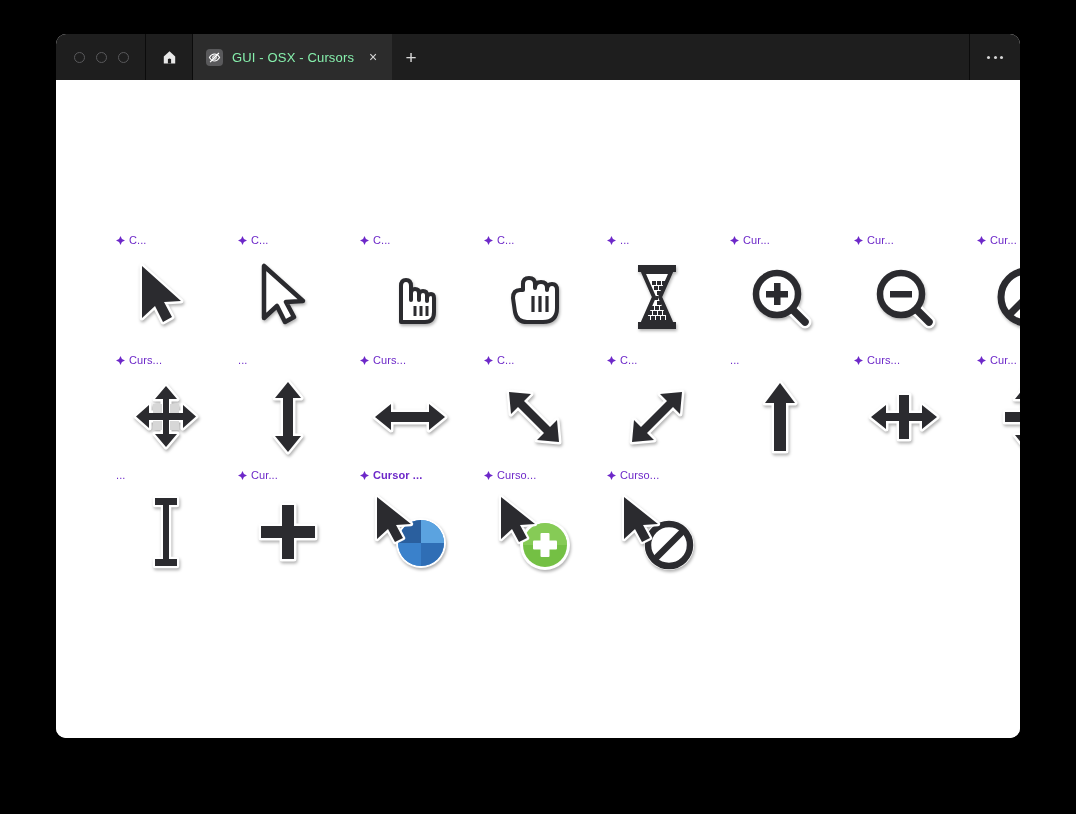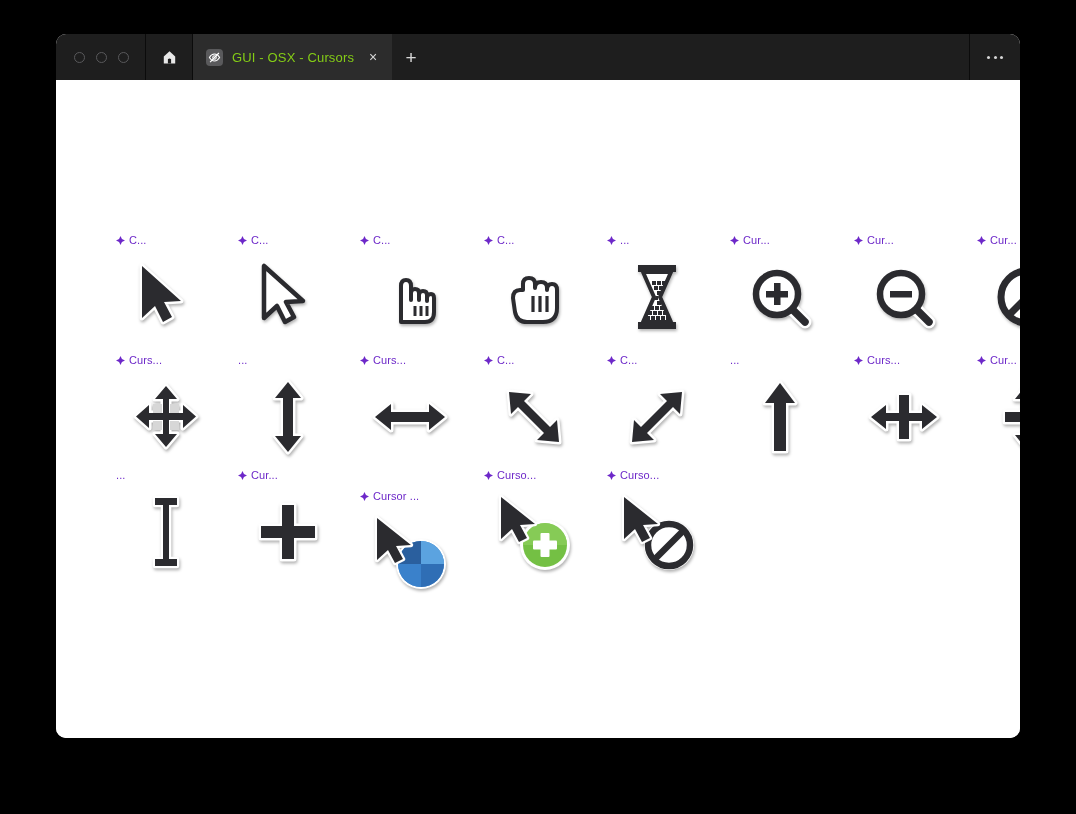--- a/index.html
+++ b/index.html
@@ -75,21 +75,21 @@
     width: 17px;
     height: 17px;
     border-radius: 4px;
     background: #5a5a5c;
     display: flex;
     align-items: center;
     justify-content: center;
     flex: 0 0 auto;
   }
   .tab-title {
-    color: #84cc16;
+    color: #86efac;
     font-size: 13px;
     letter-spacing: 0.15px;
     white-space: nowrap;
   }
   .tab-close {
     width: 16px;
     height: 16px;
     display: flex;
     align-items: center;
     justify-content: center;
@@ -509,21 +509,21 @@
             </svg>
           </span>
           <span class="label-text">Cur...</span>
         </div>
         <div class="glyph">
           <svg width="62" height="62" viewBox="0 0 62 62" style="filter:drop-shadow(1.5px 2.5px 1.6px rgba(0,0,0,0.30));">
             <path d="M25 4 L37 4 L37 25 L58 25 L58 37 L37 37 L37 58 L25 58 L25 37 L4 37 L4 25 L25 25 Z" fill="#2b2b2f" stroke="#ffffff" stroke-width="5" stroke-linejoin="round" paint-order="stroke"></path>
           </svg>
         </div>
       </div>
-      <div class="cursor-cell" style="left: 294px; top: 411px;">
+      <div class="cursor-cell" style="left: 294px; top: 390px; font-weight: bold;">
         <div class="cell-label">
           <span>
             <svg class="diamond-icon" width="9" height="9" viewBox="0 0 10 10">
               <path d="M5 0 L6.6 3.4 L10 5 L6.6 6.6 L5 10 L3.4 6.6 L0 5 L3.4 3.4 Z" fill="#6d28c9"></path>
             </svg>
           </span>
           <span class="label-text">Cursor ...</span>
         </div>
         <div class="glyph">
           <svg width="78" height="78" viewBox="0 0 78 78" style="filter:drop-shadow(1.5px 2.5px 1.6px rgba(0,0,0,0.30));">

